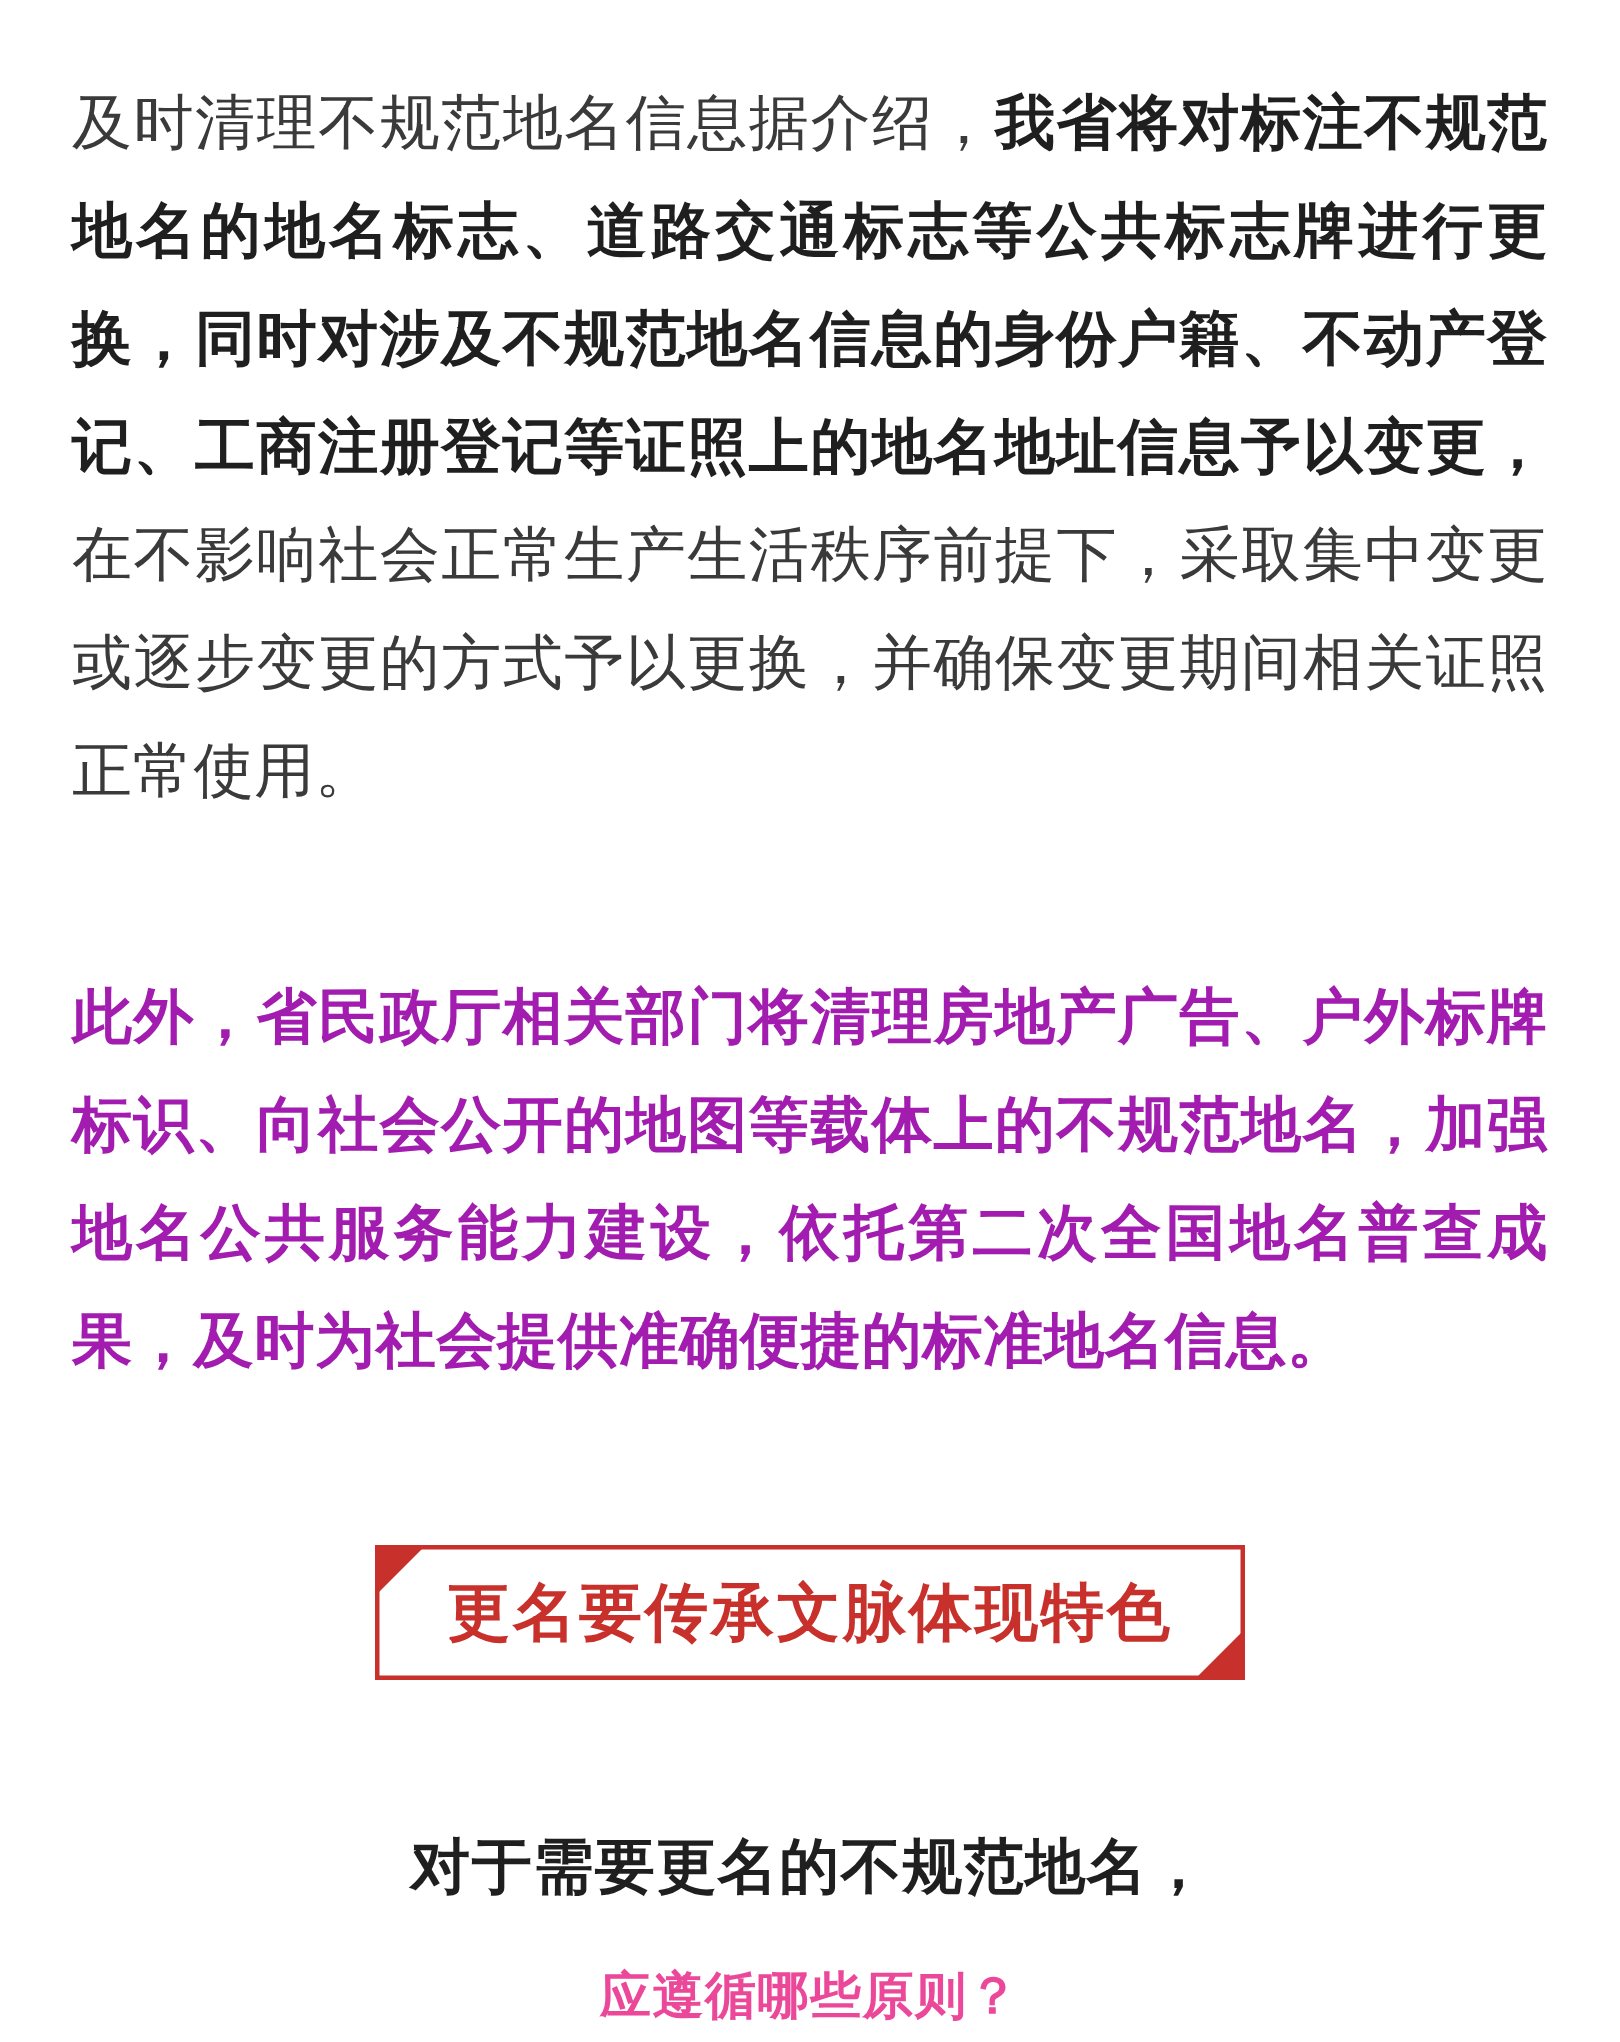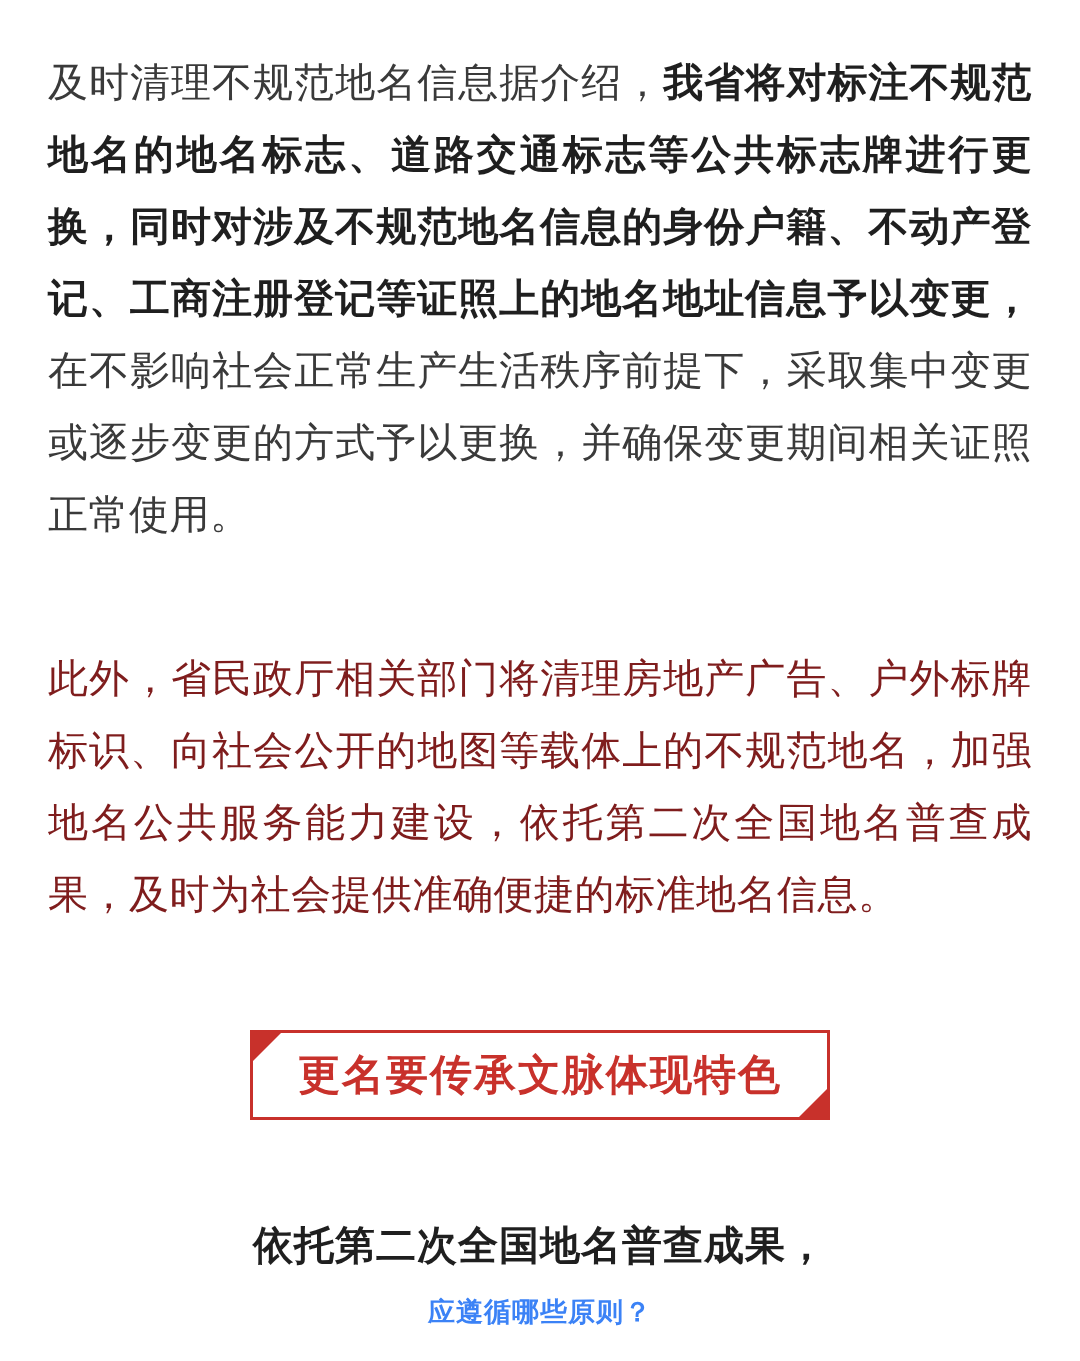--- a/index.html
+++ b/index.html
@@ -35,22 +35,22 @@
   .para .norm {
     font-weight: 400;
     color: #3a3a3a;
   }
   .para .bold {
     font-weight: 700;
     color: #1f1f1f;
   }
   .para-2 {
     margin-top: 92px;
-    font-weight: 400;
-    color: #7f1d1d;
+    font-weight: 700;
+    color: #a21caf;
   }
   .banner-wrap {
     margin-top: 100px;
     display: flex;
     justify-content: center;
   }
   .banner {
     position: relative;
     width: 580px;
     height: 90px;
@@ -90,24 +90,24 @@
     text-align: center;
   }
   .q-line-1 {
     font-size: 40px;
     font-weight: 700;
     color: #1f1f1f;
     line-height: 1.25;
     letter-spacing: 1px;
   }
   .q-line-2 {
-    margin-top: 26px;
-    font-size: 27px;
+    margin-top: 40px;
+    font-size: 34px;
     font-weight: 700;
-    color: #3b82f6;
+    color: #ec4899;
     line-height: 1.25;
     letter-spacing: 1px;
   }
 </style>
 </head>
 <body>
 
 <div class="page">
 
   <p class="para para-1"><span class="norm">及时清理不规范地名信息据介绍，</span><span class="bold">我省将对标注不规范地名的地名标志、道路交通标志等公共标志牌进行更换，同时对涉及不规范地名信息的身份户籍、不动产登记、工商注册登记等证照上的地名地址信息予以变更，</span><span class="norm">在不影响社会正常生产生活秩序前提下，采取集中变更或逐步变更的方式予以更换，并确保变更期间相关证照正常使用。</span></p>
@@ -116,17 +116,17 @@
 
   <div class="banner-wrap">
     <div class="banner">
       <span class="corner-tl"></span>
       <span class="corner-br"></span>
       <span class="banner-text">更名要传承文脉体现特色</span>
     </div>
   </div>
 
   <div class="question">
-    <div class="q-line-1">依托第二次全国地名普查成果，</div>
+    <div class="q-line-1">对于需要更名的不规范地名，</div>
     <div class="q-line-2">应遵循哪些原则？</div>
   </div>
 
 </div>
 
 </body></html>

